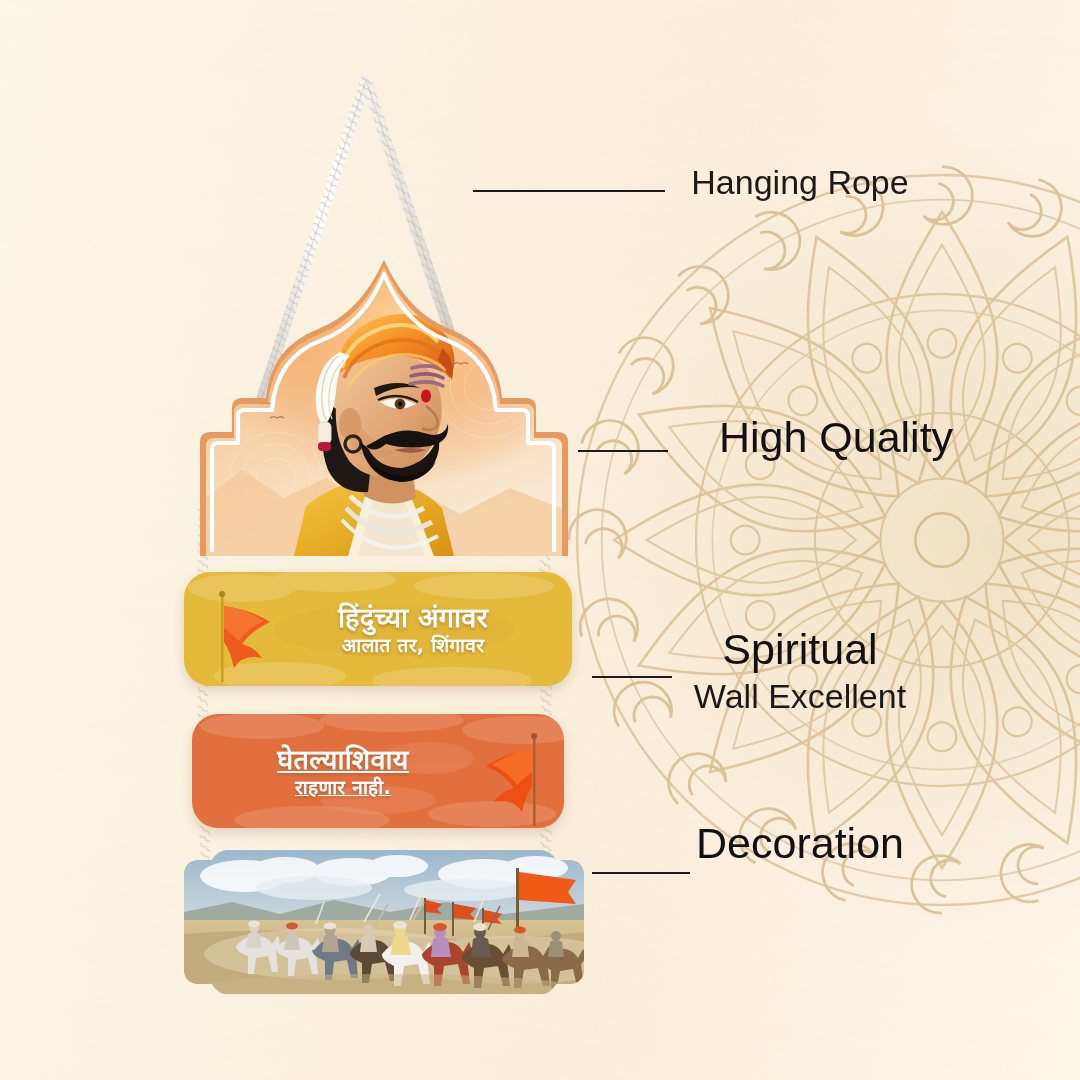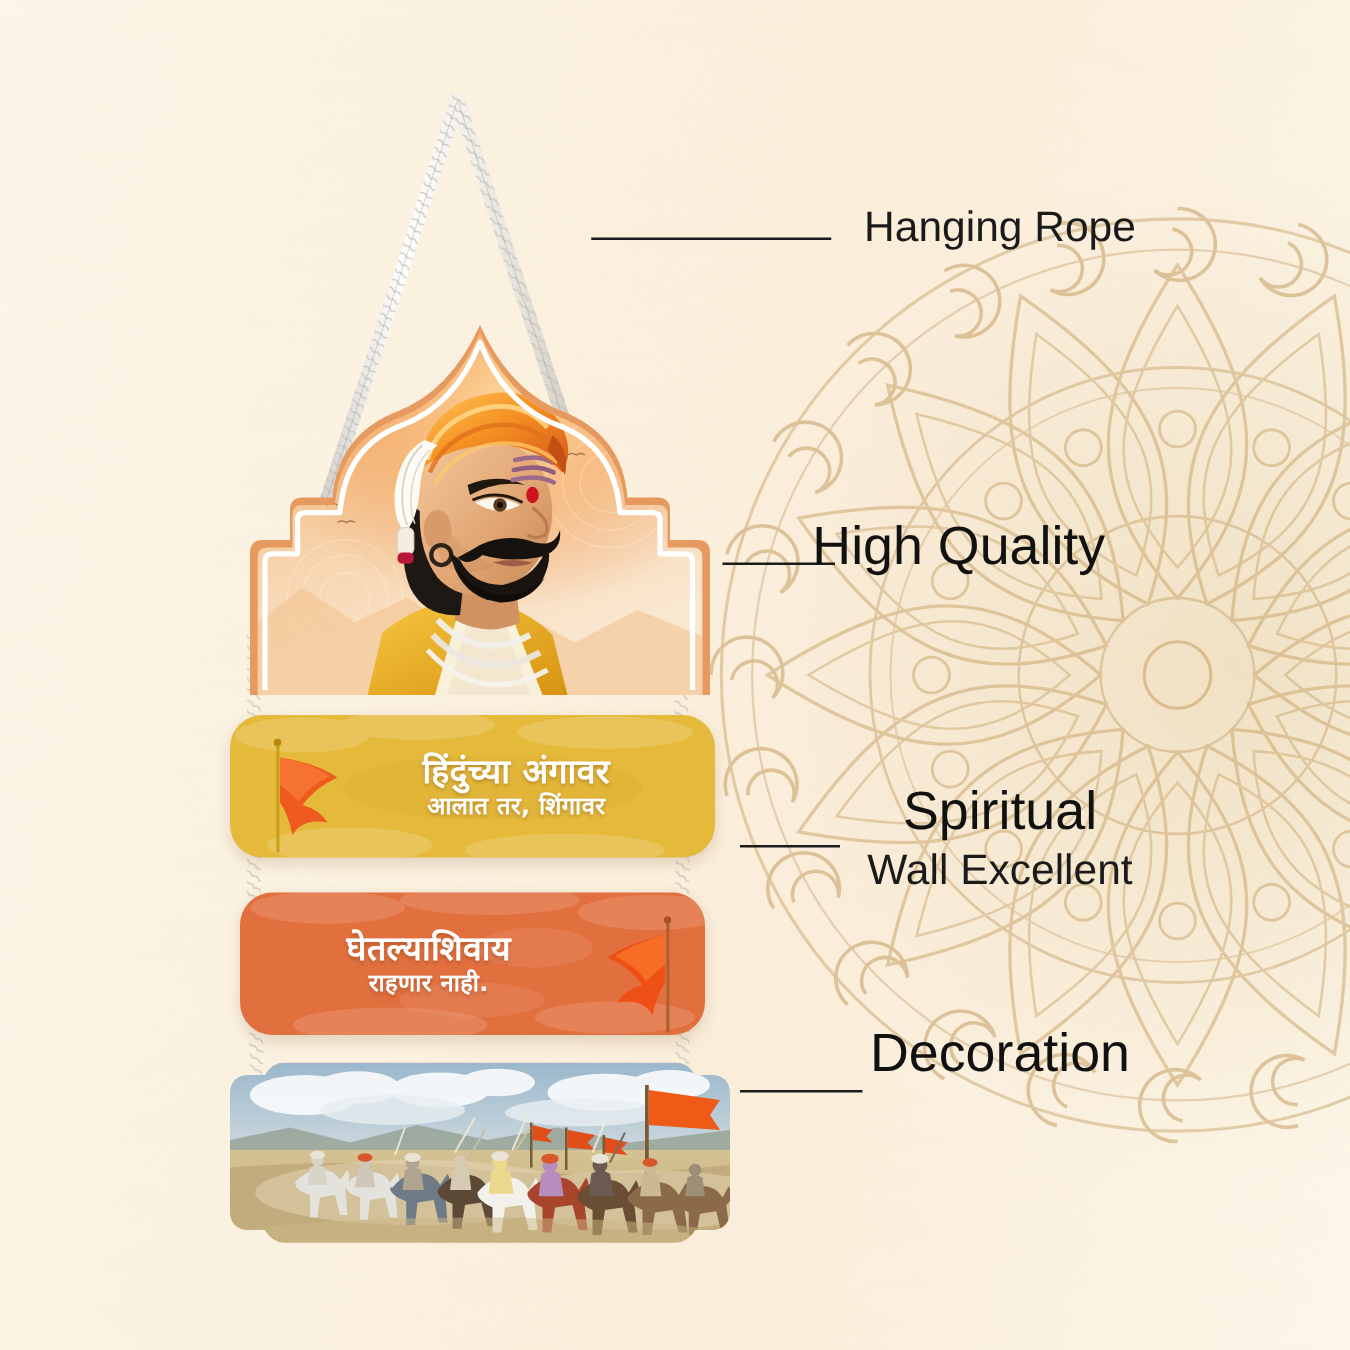--- a/index.html
+++ b/index.html
@@ -47,21 +47,21 @@
   .plaque .cloudtex{position:absolute;inset:0;opacity:.30;}
   .plaque .cloudtex svg{width:100%;height:100%;display:block;}
   .plaque-text{
     position:absolute;inset:0;display:flex;flex-direction:column;
     align-items:center;justify-content:center;
     color:#fff;font-weight:700;letter-spacing:.3px;
     text-shadow:0 2px 3px rgba(120,60,20,.35);
     font-family:"DejaVu Sans","Liberation Sans",sans-serif;
   }
   .plaque-yellow .plaque-text{padding-left:70px;}
-  .plaque-orange .plaque-text{padding-right:70px;}
+  .plaque-orange .plaque-text{padding-right:70px;text-decoration:underline;}
   .plaque-text .l1{font-size:27px;line-height:1.18;}
   .plaque-text .l2{font-size:19px;line-height:1.18;}
   .flag{position:absolute;width:74px;height:96px;}
   .flag svg{width:100%;height:100%;display:block;}
   .flag-left{left:28px;top:16px;}
   .flag-right{right:18px;top:18px;}
 
   
   .panel-battle{position:absolute;left:14px;top:790px;width:400px;height:146px;}
   .panel-battle svg{width:100%;height:100%;display:block;}
@@ -554,21 +554,21 @@
 
   <div class="anno">
     <div class="line" style="left:473px;top:190px;width:192px;"></div>
     <div class="txt" style="left:666px;top:158px;width:268px;">
       <div class="sub">Hanging Rope</div>
     </div>
   </div>
 
   <div class="anno">
     <div class="line" style="left:578px;top:450px;width:90px;"></div>
-    <div class="txt" style="left:633px;top:416px;width:268px;">
+    <div class="txt" style="left:702px;top:416px;width:268px;">
       <div class="title">High Quality</div>
     </div>
   </div>
 
   <div class="anno">
     <div class="line" style="left:592px;top:676px;width:80px;"></div>
     <div class="txt" style="left:666px;top:628px;width:268px;">
       <div class="title">Spiritual</div>
       <div class="sub">Wall Excellent</div>
     </div>

